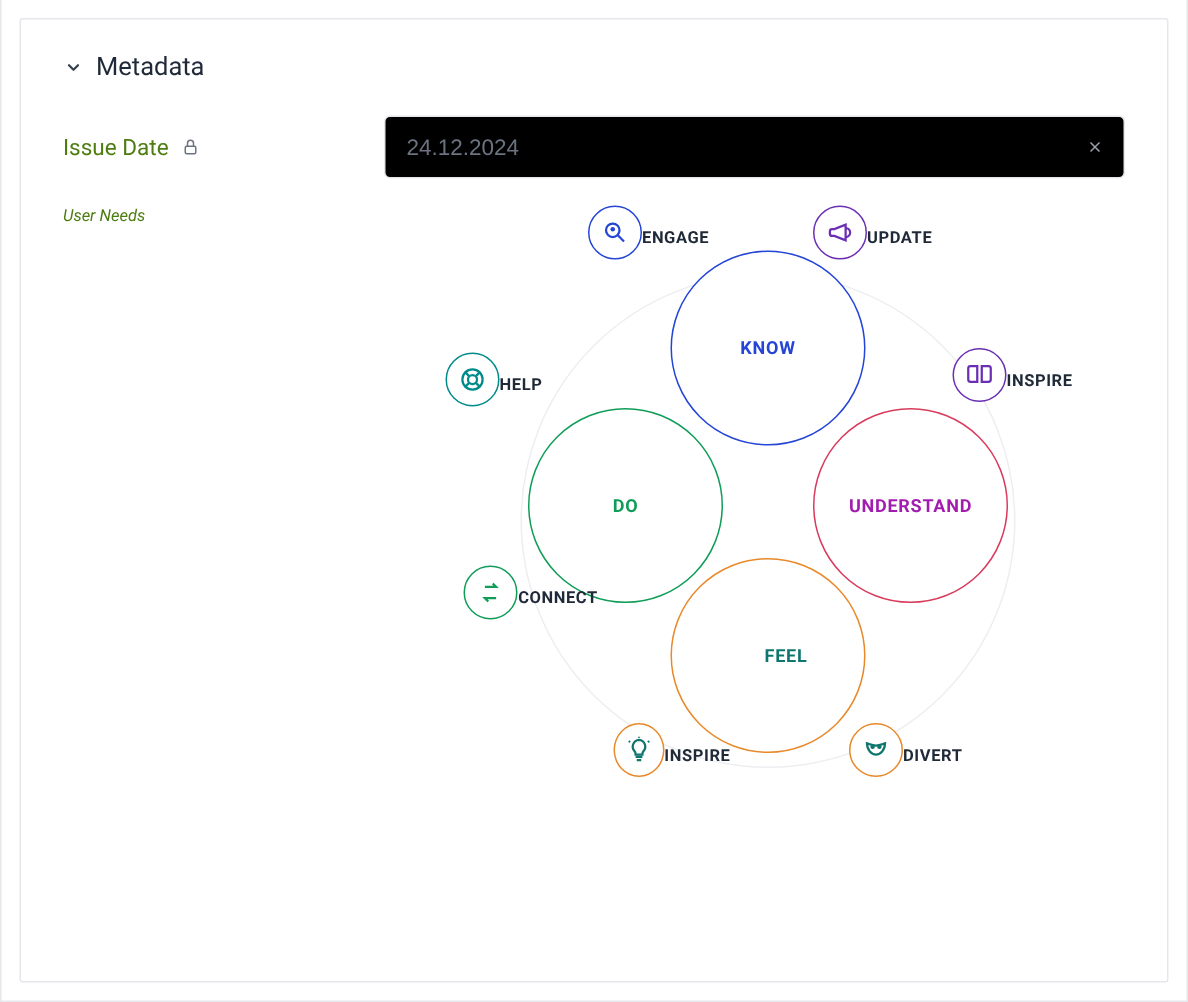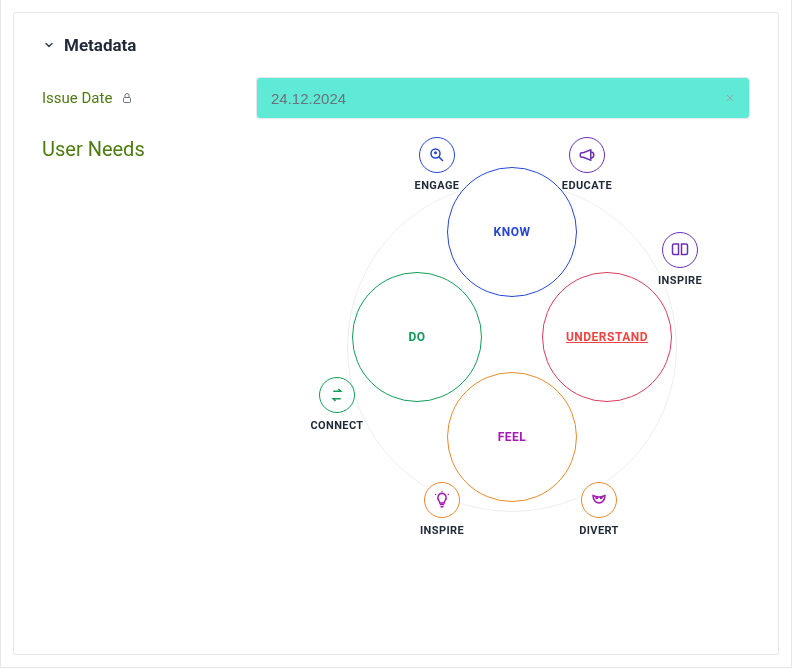--- a/index.html
+++ b/index.html
@@ -31,21 +31,21 @@
     align-items: center;
     gap: 8px;
     margin-bottom: 22px;
   }
   .chev {
     width: 14px; height: 14px;
     display: inline-flex; align-items:center; justify-content:center;
     color: #374151;
   }
   .section-title {
-    font-weight: 700;
+    font-weight: 400;
     font-size: 17px;
     color: #1f2937;
   }
   .row {
     display: grid;
     grid-template-columns: 200px 1fr;
     align-items: center;
     gap: 14px;
     margin-bottom: 12px;
   }
@@ -67,36 +67,37 @@
     position: relative;
   }
   .text-input {
     width: 100%;
     height: 42px;
     border: 1px solid #e5e7eb;
     border-radius: 4px;
     padding: 0 40px 0 14px;
     font-size: 15px;
     color: #6b7280;
-    background: #5eead4;
+    background: #000000;
   }
   .clear-btn {
     position: absolute;
     right: 8px; top: 50%;
     transform: translateY(-50%);
     width: 24px; height: 24px;
     background: none; border: none;
     color: #9ca3af;
     font-size: 18px;
     cursor: pointer;
     display:flex;align-items:center;justify-content:center;
   }
   .un-label {
     padding-top: 6px;
-    font-size: 20px;
+    font-size: 11px;
+    font-style: italic;
   }
   .diagram-area {
     position: relative;
     width: 460px;
     height: 440px;
     margin-left: auto;
     margin-right: 8px;
     margin-top: -4px;
   }
   
@@ -117,43 +118,43 @@
     position: absolute;
     left:50%; top:50%;
     transform: translate(-50%,-50%);
     font-size: 12px;
     font-weight: 700;
     letter-spacing: 0.5px;
   }
   
   .node {
     position: absolute;
-    display: flex; flex-direction: column; align-items: center;
+    display: flex; flex-direction: row; align-items: center;
     width: 90px;
   }
   .node .ico {
     width: 36px; height: 36px;
     border: 1.5px solid;
     border-radius: 50%;
     display:flex; align-items:center; justify-content:center;
     background:#fff;
   }
   .node .nlabel {
     margin-top: 6px;
     font-size: 11px;
     font-weight: 700;
     color: #1f2937;
     letter-spacing: 0.4px;
     white-space: nowrap;
   }
   
   .c-blue   { color:#2445d6; }
   .c-green  { color:#0f9d58; }
-  .c-red    { color:#ef4444;text-decoration:underline; }
-  .c-orange { color:#a21caf; }
+  .c-red    { color:#a21caf; }
+  .c-orange { color:#0f766e;margin-left:12px; }
   .c-teal   { color:#008b8b; }
   .b-blue   { border:1.5px solid #2445d6; }
   .b-green  { border:1.5px solid #0f9d58; }
   .b-red    { border:1.5px solid #d93b5c; }
   .b-orange { border:1.5px solid #e8892a; }
   svg { display:block; }
 </style>
 </head>
 <body>
 
@@ -220,21 +221,21 @@
           <span class="nlabel">ENGAGE</span>
         </div>
 
         <div class="node" style="left:260px;top:10px;">
           <span class="ico" style="border-color:#6b2fb3;color:#6b2fb3">
             <svg width="18" height="18" viewBox="0 0 24 24" fill="none" stroke="currentColor" stroke-width="2">
                 <path d="M3 11v2a2 2 0 0 0 2 2h2l10 4V5L7 9H5a2 2 0 0 0-2 2z"></path>
                 <path d="M17 8a4 4 0 0 1 0 8"></path>
               </svg>
           </span>
-          <span class="nlabel">EDUCATE</span>
+          <span class="nlabel">UPDATE</span>
         </div>
 
         <div class="node" style="left:353px;top:105px;">
           <span class="ico" style="border-color:#6b2fb3;color:#6b2fb3">
             <svg width="18" height="18" viewBox="0 0 24 24" fill="none" stroke="currentColor" stroke-width="2">
                 <path d="M2 6a2 2 0 0 1 2-2h6v14H4a2 2 0 0 1-2-2V6z"></path>
                 <path d="M22 6a2 2 0 0 0-2-2h-6v14h6a2 2 0 0 0 2-2V6z"></path>
               </svg>
           </span>
           <span class="nlabel">INSPIRE</span>
@@ -259,28 +260,41 @@
                 <path d="M10 21h4"></path>
                 <path d="M12 3a6 6 0 0 0-4 10c1 1 1 2 1 3h6c0-1 0-2 1-3a6 6 0 0 0-4-10z"></path>
                 <line x1="12" y1="1" x2="12" y2="0"></line>
                 <line x1="4" y1="5" x2="3" y2="4"></line>
                 <line x1="20" y1="5" x2="21" y2="4"></line>
               </svg>
           </span>
           <span class="nlabel">INSPIRE</span>
         </div>
 
-        <div class="node" style="left:10px;top:250px;">
+        <div class="node" style="left:27px;top:250px;justify-content:center;">
           <span class="ico c-green" style="border-color:#0f9d58">
             <svg width="18" height="18" viewBox="0 0 24 24" fill="none" stroke="currentColor" stroke-width="2">
                 <path d="M7 7h10l-3-3"></path>
                 <path d="M17 17H7l3 3"></path>
               </svg>
           </span>
           <span class="nlabel">CONNECT</span>
         </div>
 
+        <div class="node" style="left:15px;top:108px;">
+          <span class="ico c-teal" style="border-color:#008b8b">
+            <svg width="18" height="18" viewBox="0 0 24 24" fill="none" stroke="currentColor" stroke-width="2">
+                <circle cx="12" cy="12" r="9"></circle>
+                <circle cx="12" cy="12" r="4"></circle>
+                <line x1="5" y1="5" x2="9" y2="9"></line>
+                <line x1="19" y1="5" x2="15" y2="9"></line>
+                <line x1="5" y1="19" x2="9" y2="15"></line>
+                <line x1="19" y1="19" x2="15" y2="15"></line>
+              </svg>
+          </span>
+          <span class="nlabel">HELP</span>
+        </div>
 
       </div>
     </div>
 
   </div>
 </div>
 
 </body></html>

